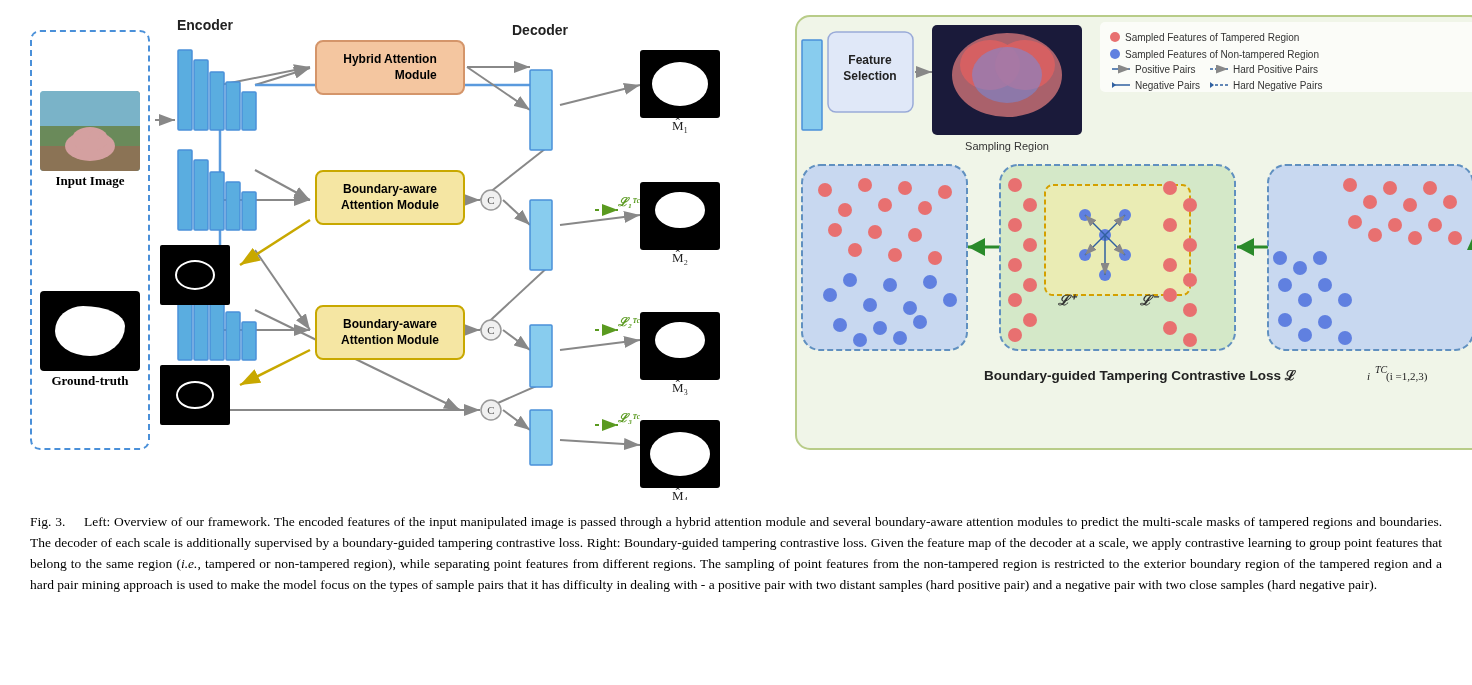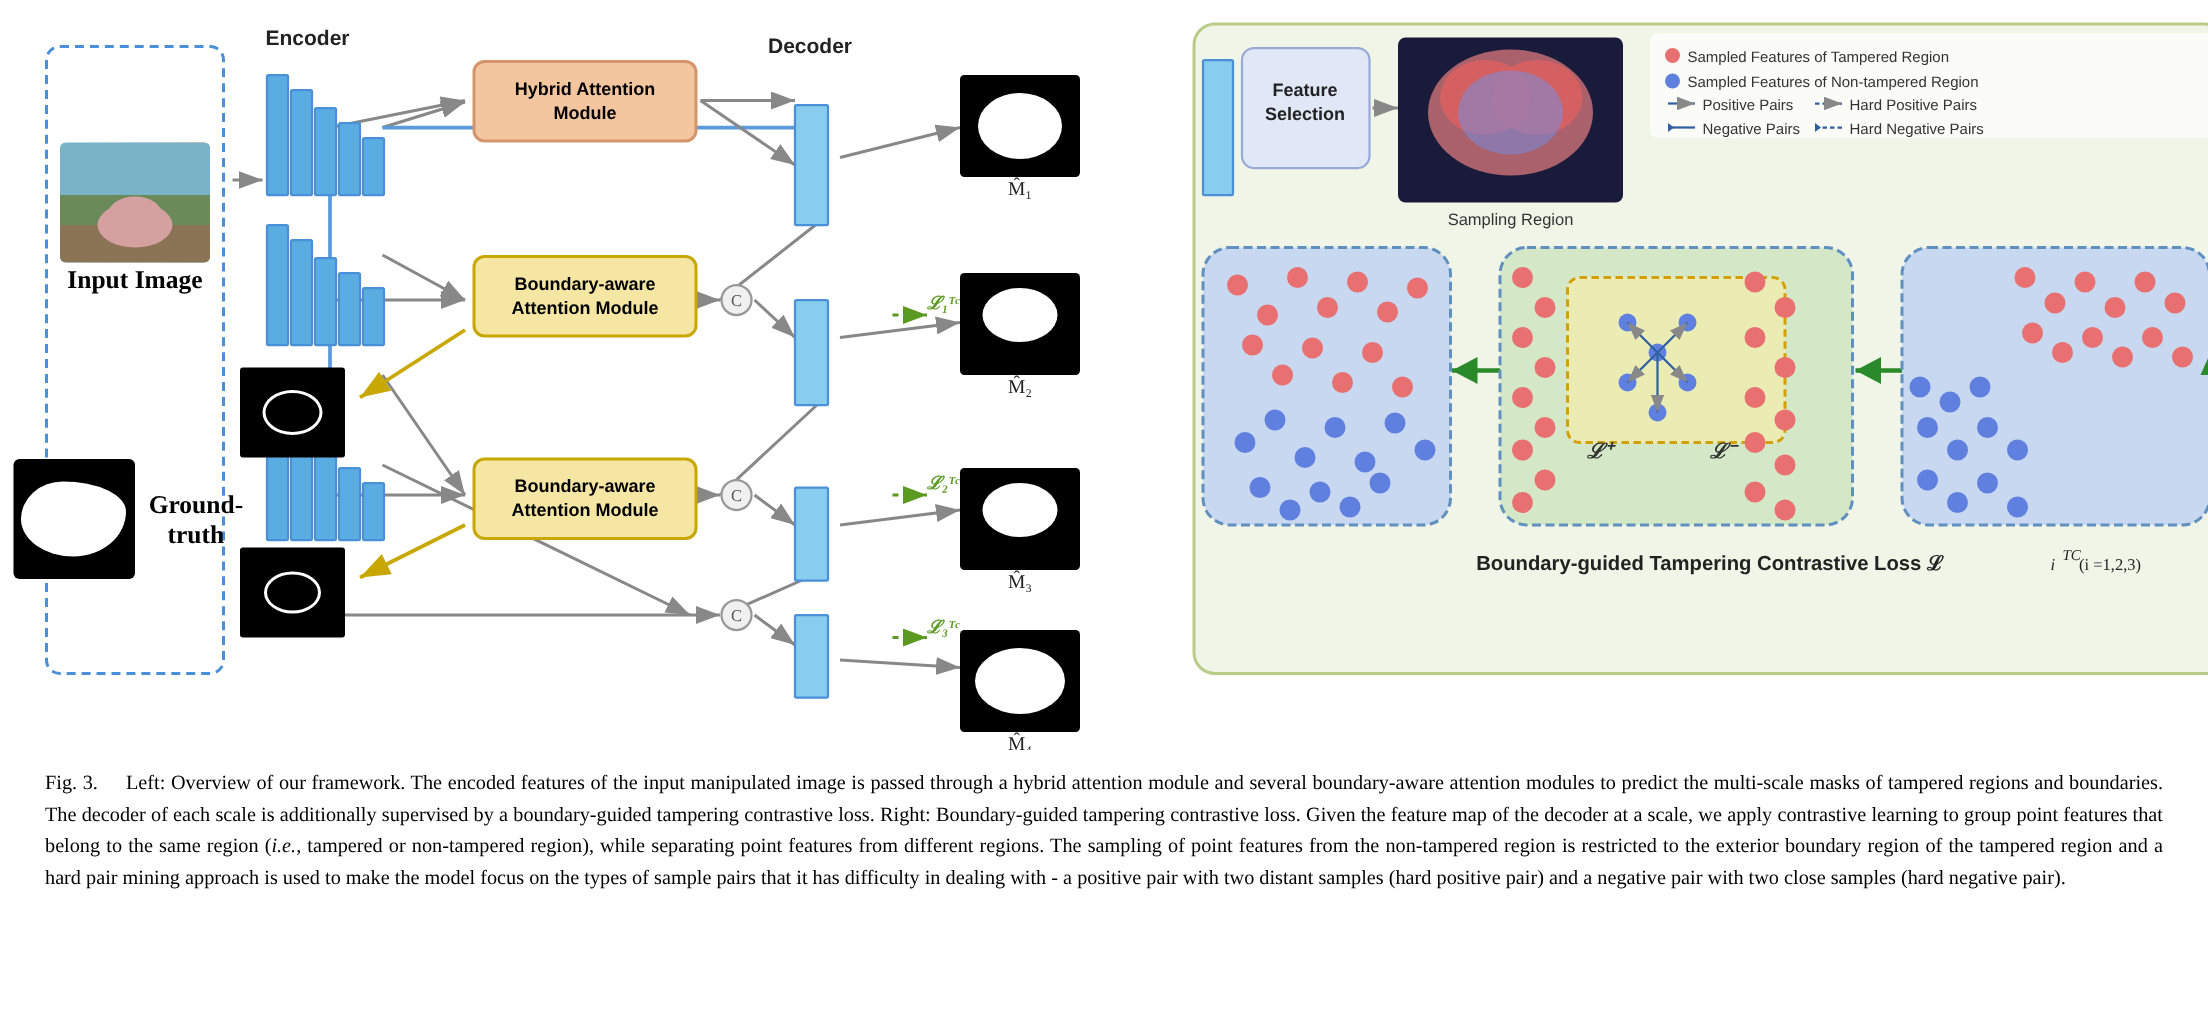--- a/index.html
+++ b/index.html
@@ -89,21 +89,21 @@
     }
 
     .gt-shape {
       width: 70px;
       height: 50px;
       background: #fff;
       border-radius: 40% 60% 50% 50% / 50% 40% 60% 50%;
     }
 
     .img-label {
-      font-size: 17px;
+      font-size: 13px;
       text-align: center;
       font-weight: bold;
       margin-top: 2px;
     }
 
     
     .module-box {
       position: absolute;
       border-radius: 8px;
       display: flex;
@@ -326,30 +326,30 @@
 
               <ellipse cx="50" cy="55" rx="25" ry="15" fill="#d4a0a0"></ellipse>
               <ellipse cx="50" cy="48" rx="18" ry="12" fill="#d4a0a0"></ellipse>
               <ellipse cx="45" cy="44" rx="5" ry="6" fill="#d4a0a0"></ellipse>
               <ellipse cx="55" cy="44" rx="5" ry="6" fill="#d4a0a0"></ellipse>
             </svg>
           </div>
           <div class="img-label">Input Image</div>
         </div>
 
-        <div style="display:flex;flex-direction:row;align-items:center;">
+        <div style="display:flex;flex-direction:column;align-items:center;">
           <div class="img-placeholder ground-truth">
             <div class="gt-shape"></div>
           </div>
           <div class="img-label">Ground-truth</div>
         </div>
       </div>
 
       <div class="module-box hybrid-module" style="position:absolute;">
-        <span style="white-space:pre-line;font-size:12px;font-weight:bold;font-family:Arial,sans-serif;">Hybrid Attention
+        <span style="white-space:pre-line;font-size:12px;font-weight:bold;font-family:Arial,sans-serif;text-align:right;">Hybrid Attention
 Module</span>
       </div>
 
       <div class="module-box boundary-module-1" style="position:absolute;">
         <span style="white-space:pre-line;font-size:12px;font-weight:bold;font-family:Arial,sans-serif;">Boundary-aware
 Attention Module</span>
       </div>
 
       <div class="module-box boundary-module-2" style="position:absolute;">
         <span style="white-space:pre-line;font-size:12px;font-weight:bold;font-family:Arial,sans-serif;">Boundary-aware

